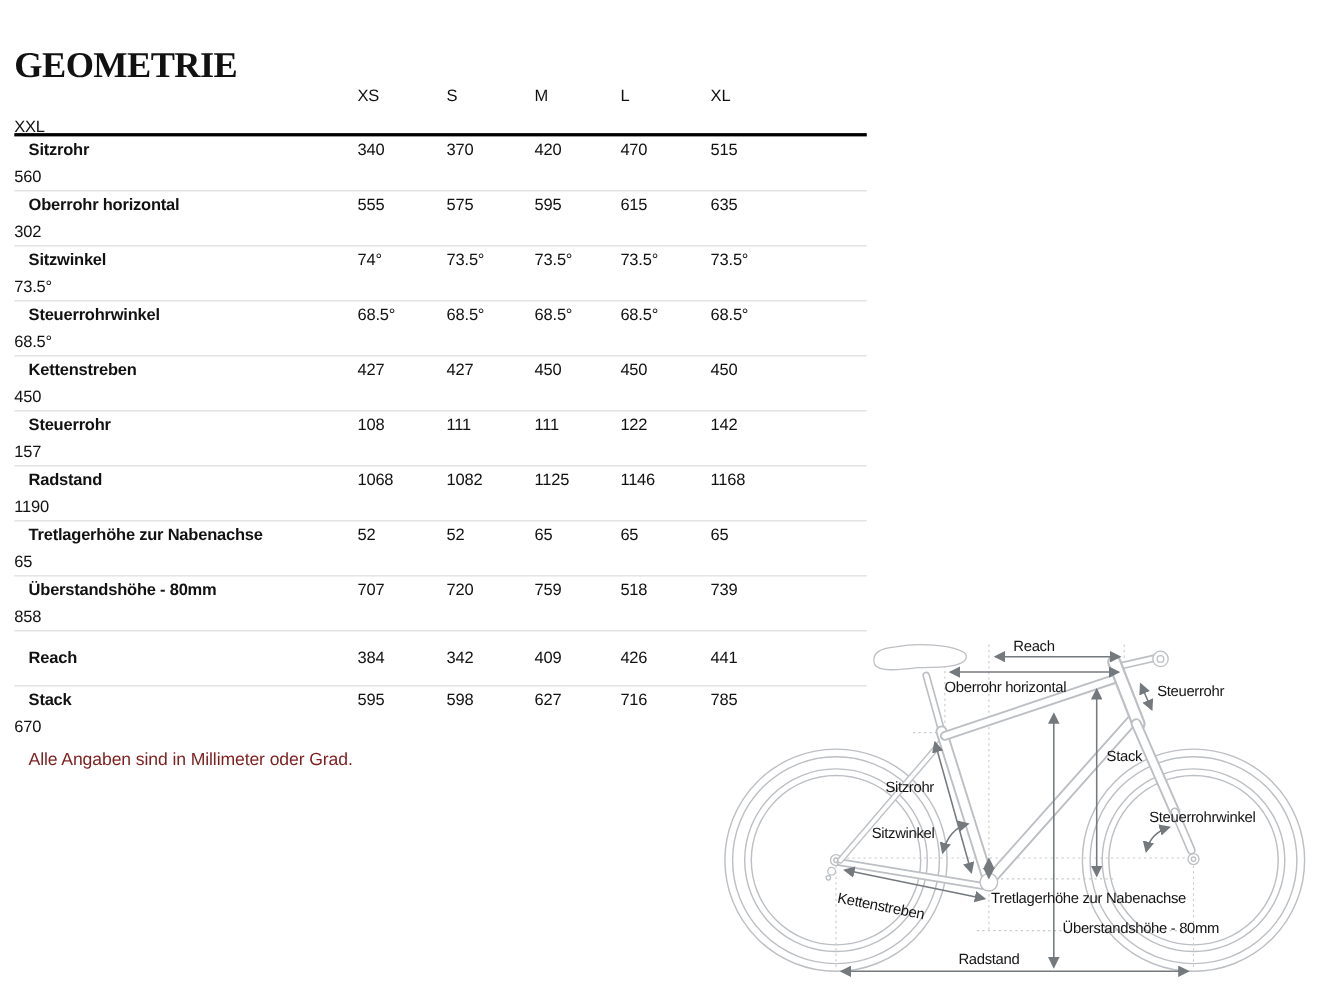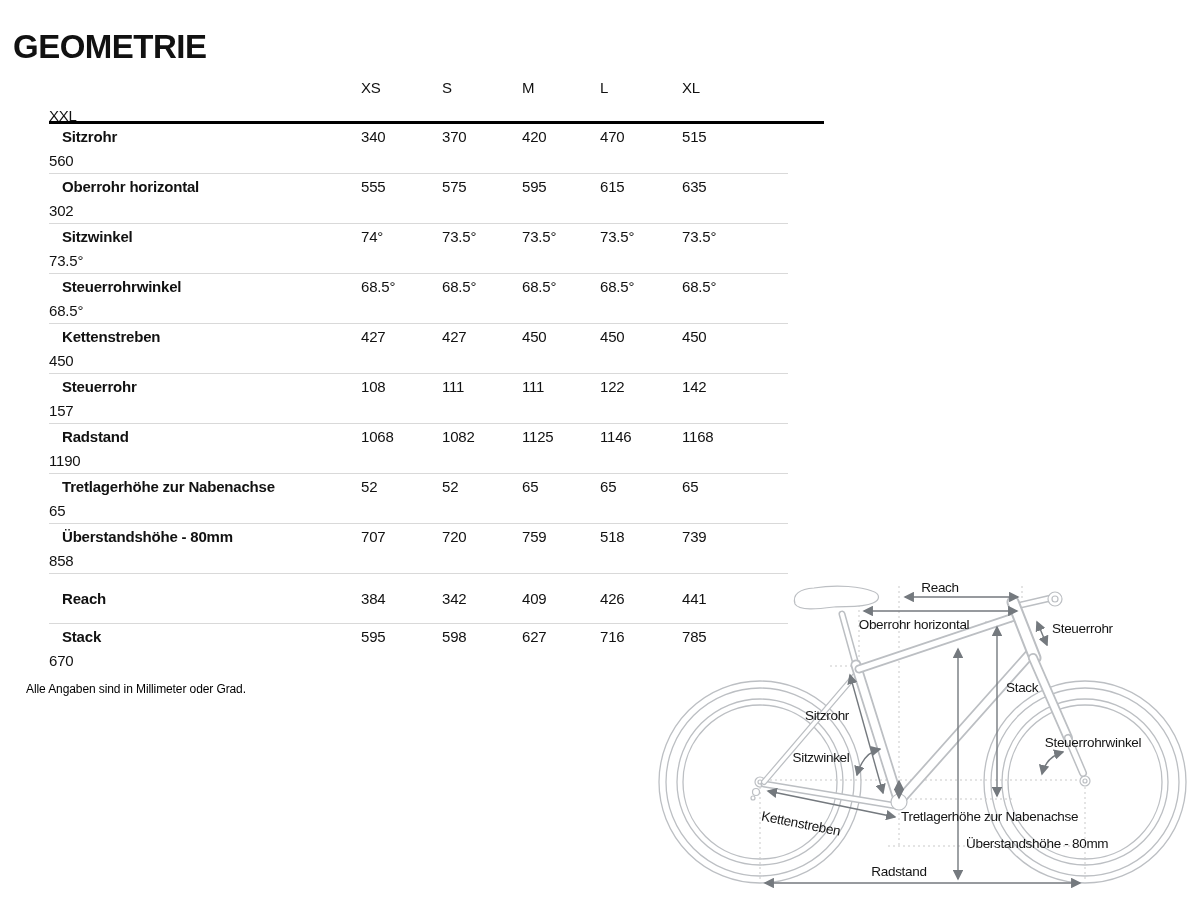--- a/index.html
+++ b/index.html
@@ -9,43 +9,43 @@
     --bike:#bcbfc3;
     --arrow:#74797e;
     --dotted:#c9c9c9;
   }
   html,body{margin:0;padding:0;}
   body{
     width:1200px;height:900px;background:#ffffff;position:relative;overflow:hidden;
     font-family:"Liberation Sans",sans-serif;color:var(--ink);
   }
   #page-title{
-    position:absolute;left:13px;top:6px;
-    font-size:33px;font-weight:bold;letter-spacing:-0.5px;white-space:nowrap;
+    position:absolute;left:13px;top:20px;
+    font-size:33px;font-weight:bold;letter-spacing:-0.5px;white-space:nowrap;font-family:Liberation Serif, serif;
   }
   .grid-row{
-    display:grid;grid-template-columns:312px 81px 80px 78px 82px 77px;margin-left:36px;
+    display:grid;grid-template-columns:312px 81px 80px 78px 82px 77px;
   }
   #table-header{
     position:absolute;left:13px;top:79px;width:775px;height:42px;
     border-bottom:3px solid var(--header-line);
     align-items:end;
   }
   #table-header .h-cell{
     font-size:15px;letter-spacing:-0.2px;padding-bottom:11px;
   }
   #table-body{
     position:absolute;left:13px;top:124px;width:775px;
   }
   .t-row{height:49px;align-items:center;}
   .t-row + .t-row{border-top:1px solid var(--divider);}
   .t-label{font-weight:bold;font-size:15px;letter-spacing:-0.2px;padding-left:13px;}
   .t-val{font-size:15px;letter-spacing:-0.2px;}
   #footnote{
-    position:absolute;left:26px;top:682px;font-size:12px;letter-spacing:-0.1px;color:#000000;
+    position:absolute;left:26px;top:682px;font-size:16px;letter-spacing:-0.1px;color:#7f1d1d;
   }
   #diagram-svg{position:absolute;left:650px;top:560px;}
   .wheel{stroke:var(--bike);stroke-width:1.3;fill:none;}
   .hub{stroke:var(--bike);stroke-width:1.2;fill:#ffffff;}
   .tube-o{stroke:var(--bike);fill:none;stroke-linecap:round;}
   .tube-i{stroke:#ffffff;fill:none;stroke-linecap:round;}
   .solidpart{stroke:var(--bike);stroke-width:1.2;fill:#ffffff;}
   .dot{stroke:var(--dotted);stroke-width:1;stroke-dasharray:2 3;fill:none;}
   .arr{stroke:var(--arrow);stroke-width:1.4;fill:none;}
   #ah path{fill:var(--arrow);}

